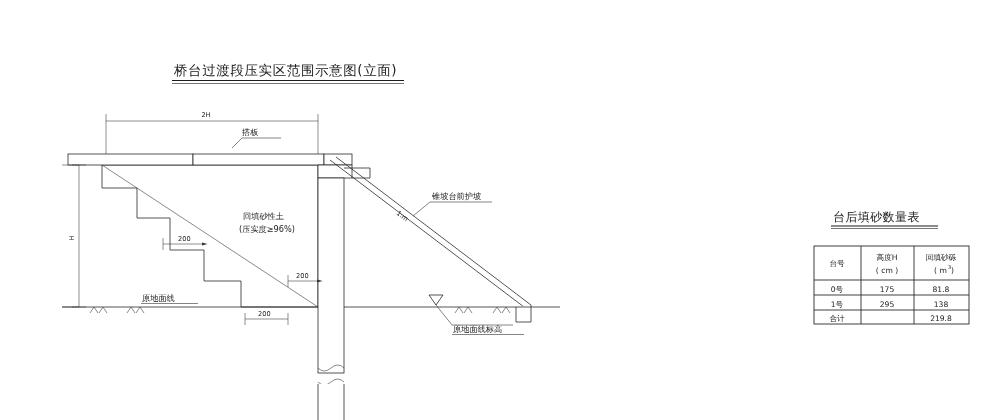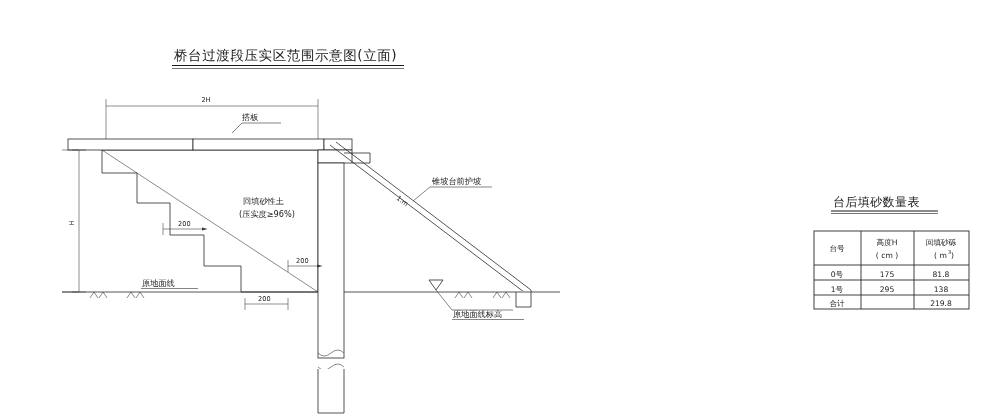--- a/index.html
+++ b/index.html
@@ -10,21 +10,21 @@
     width: 1000px;
     height: 420px;
     background: #ffffff;
     font-family: "DejaVu Sans", sans-serif;
     overflow: hidden;
     position: relative;
   }
   #stage {
     position: absolute;
     left: 0;
-    top: 1px;
+    top: 16px;
     width: 1000px;
     height: 386px;
     border-radius: 22px;
   }
   .svg-root {
     position: absolute;
     left: 0;
     top: 0;
     width: 1000px;
     height: 420px;

